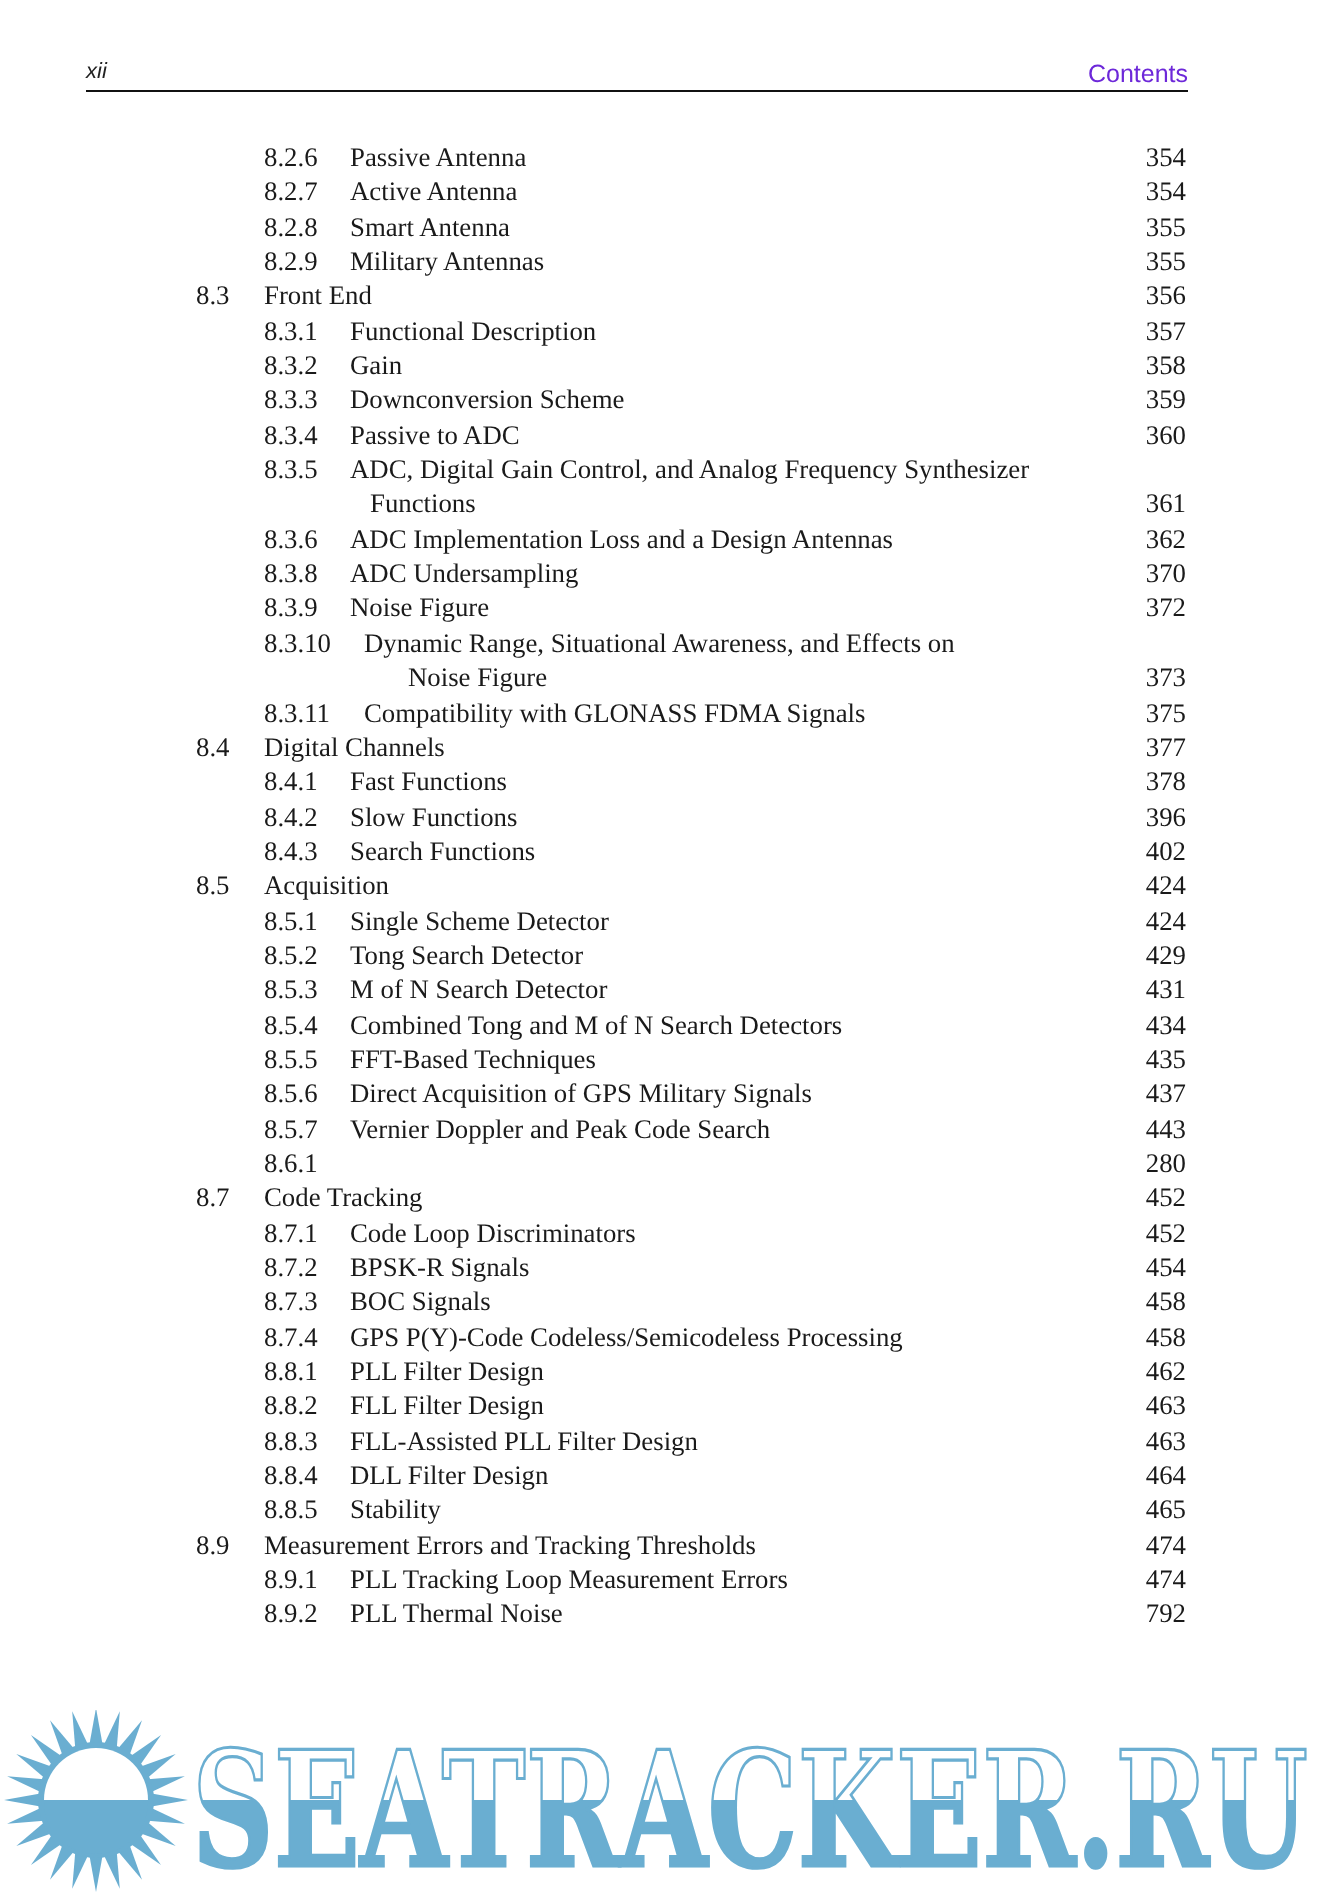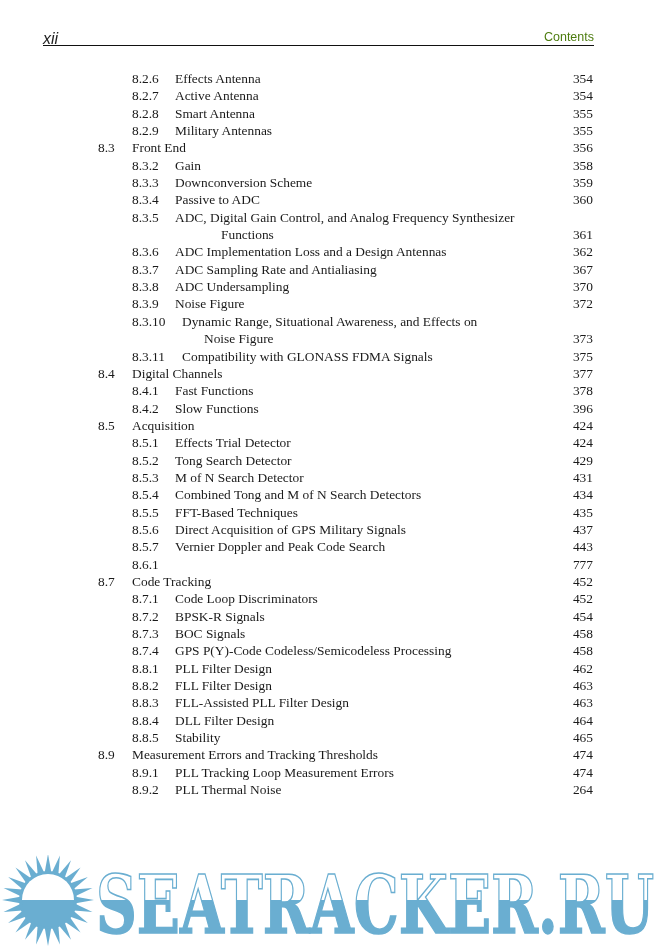--- a/index.html
+++ b/index.html
@@ -1,45 +1,45 @@
 <!DOCTYPE html>
 <html><head>
 <meta charset="utf-8">
 <style>
   html, body { margin: 0; padding: 0; background: #ffffff; }
   body { width: 661px; height: 950px; position: relative; overflow: hidden; font-family: "Liberation Serif", serif; color: #1a1a1a; }
   .header { position: absolute; left: 43px; top: 31px; width: 551px; height: 14px; border-bottom: 1.5px solid #111; }
-  .header .pg { position: absolute; left: 0; top: -1px; font-family: "Liberation Sans", sans-serif; font-style: italic; font-size: 16px; color: #222; }
-  .header .title { position: absolute; right: 0; top: -1px; font-family: "Liberation Sans", sans-serif; font-size: 12.5px; color: #4d7c0f; text-align: center; }
+  .header .pg { position: absolute; left: 0; top: -1px; font-family: "Liberation Sans", sans-serif; font-style: italic; font-size: 11px; color: #222; }
+  .header .title { position: absolute; right: 0; top: -1px; font-family: "Liberation Sans", sans-serif; font-size: 12.5px; color: #6d28d9; text-align: center; }
   .toc { position: absolute; left: 0; top: 70px; width: 661px; }
   .row { position: relative; height: 17.35px; font-size: 13.4px; line-height: 17.35px; white-space: nowrap; text-decoration: underline; }
   .row .num { position: absolute; }
   .row .txt { position: absolute; }
   .row .page { position: absolute; right: 68px; text-align: center; }
   .row.sec .num { left: 98px; text-align: center; }
   .row.sec .txt { left: 132px; }
   .row.sub .num { left: 132px; }
   .row.sub .txt { left: 175px; }
   .row.sub.wide .txt { left: 182px; }
   .row.cont .txt { left: 204px; }
-  .row.cont2 .txt { left: 185px; margin-left: 36px; }
+  .row.cont2 .txt { left: 185px; }
   .watermark { position: absolute; left: 0; top: 855px; width: 661px; height: 95px; }
 </style>
 </head>
 <body>
 
 <div class="header">
   <span class="pg">xii</span>
   <span class="title">Contents</span>
 </div>
 
 <div class="toc" id="toc">
     <div class="row sub">
       <span class="num">8.2.6</span>
-      <span class="txt">Effects Antenna</span>
+      <span class="txt">Passive Antenna</span>
       <span class="page">354</span>
     </div>
     <div class="row sub">
       <span class="num">8.2.7</span>
       <span class="txt">Active Antenna</span>
       <span class="page">354</span>
     </div>
     <div class="row sub">
       <span class="num">8.2.8</span>
       <span class="txt">Smart Antenna</span>
@@ -47,20 +47,25 @@
     </div>
     <div class="row sub">
       <span class="num">8.2.9</span>
       <span class="txt">Military Antennas</span>
       <span class="page">355</span>
     </div>
     <div class="row sec">
       <span class="num">8.3</span>
       <span class="txt">Front End</span>
       <span class="page">356</span>
+    </div>
+    <div class="row sub">
+      <span class="num">8.3.1</span>
+      <span class="txt">Functional Description</span>
+      <span class="page">357</span>
     </div>
     <div class="row sub">
       <span class="num">8.3.2</span>
       <span class="txt">Gain</span>
       <span class="page">358</span>
     </div>
     <div class="row sub">
       <span class="num">8.3.3</span>
       <span class="txt">Downconversion Scheme</span>
       <span class="page">359</span>
@@ -79,25 +84,20 @@
       <span class="num"></span>
       <span class="txt">Functions</span>
       <span class="page">361</span>
     </div>
     <div class="row sub">
       <span class="num">8.3.6</span>
       <span class="txt">ADC Implementation Loss and a Design Antennas</span>
       <span class="page">362</span>
     </div>
     <div class="row sub">
-      <span class="num">8.3.7</span>
-      <span class="txt">ADC Sampling Rate and Antialiasing</span>
-      <span class="page">367</span>
-    </div>
-    <div class="row sub">
       <span class="num">8.3.8</span>
       <span class="txt">ADC Undersampling</span>
       <span class="page">370</span>
     </div>
     <div class="row sub">
       <span class="num">8.3.9</span>
       <span class="txt">Noise Figure</span>
       <span class="page">372</span>
     </div>
     <div class="row sub wide">
@@ -123,28 +123,33 @@
     <div class="row sub">
       <span class="num">8.4.1</span>
       <span class="txt"> Fast Functions</span>
       <span class="page">378</span>
     </div>
     <div class="row sub">
       <span class="num">8.4.2</span>
       <span class="txt">Slow Functions</span>
       <span class="page">396</span>
     </div>
+    <div class="row sub">
+      <span class="num">8.4.3</span>
+      <span class="txt">Search Functions</span>
+      <span class="page">402</span>
+    </div>
     <div class="row sec">
       <span class="num">8.5</span>
       <span class="txt">Acquisition</span>
       <span class="page">424</span>
     </div>
     <div class="row sub">
       <span class="num">8.5.1</span>
-      <span class="txt">Effects Trial Detector</span>
+      <span class="txt">Single Scheme Detector</span>
       <span class="page">424</span>
     </div>
     <div class="row sub">
       <span class="num">8.5.2</span>
       <span class="txt">Tong Search Detector</span>
       <span class="page">429</span>
     </div>
     <div class="row sub">
       <span class="num">8.5.3</span>
       <span class="txt">M of N Search Detector</span>
@@ -165,21 +170,21 @@
       <span class="txt">Direct Acquisition of GPS Military Signals</span>
       <span class="page">437</span>
     </div>
     <div class="row sub">
       <span class="num">8.5.7</span>
       <span class="txt">Vernier Doppler and Peak Code Search</span>
       <span class="page">443</span>
     </div>
     <div class="row sub">
       <span class="num">8.6.1</span>
-      <span class="page">777</span>
+      <span class="page">280</span>
     </div>
     <div class="row sec">
       <span class="num">8.7</span>
       <span class="txt">Code Tracking</span>
       <span class="page">452</span>
     </div>
     <div class="row sub">
       <span class="num">8.7.1</span>
       <span class="txt">Code Loop Discriminators</span>
       <span class="page">452</span>
@@ -230,21 +235,21 @@
       <span class="page">474</span>
     </div>
     <div class="row sub">
       <span class="num">8.9.1</span>
       <span class="txt">PLL Tracking Loop Measurement Errors</span>
       <span class="page">474</span>
     </div>
     <div class="row sub">
       <span class="num">8.9.2</span>
       <span class="txt">PLL Thermal Noise</span>
-      <span class="page">264</span>
+      <span class="page">792</span>
     </div>
   </div>
 
 <svg class="watermark" viewBox="0 0 661 95" xmlns="http://www.w3.org/2000/svg">
   <defs>
     <clipPath id="topHalf">
         <rect x="0" y="0" width="661" height="45"></rect>
       </clipPath>
     <clipPath id="botHalf">
         <rect x="0" y="45" width="661" height="50"></rect>

